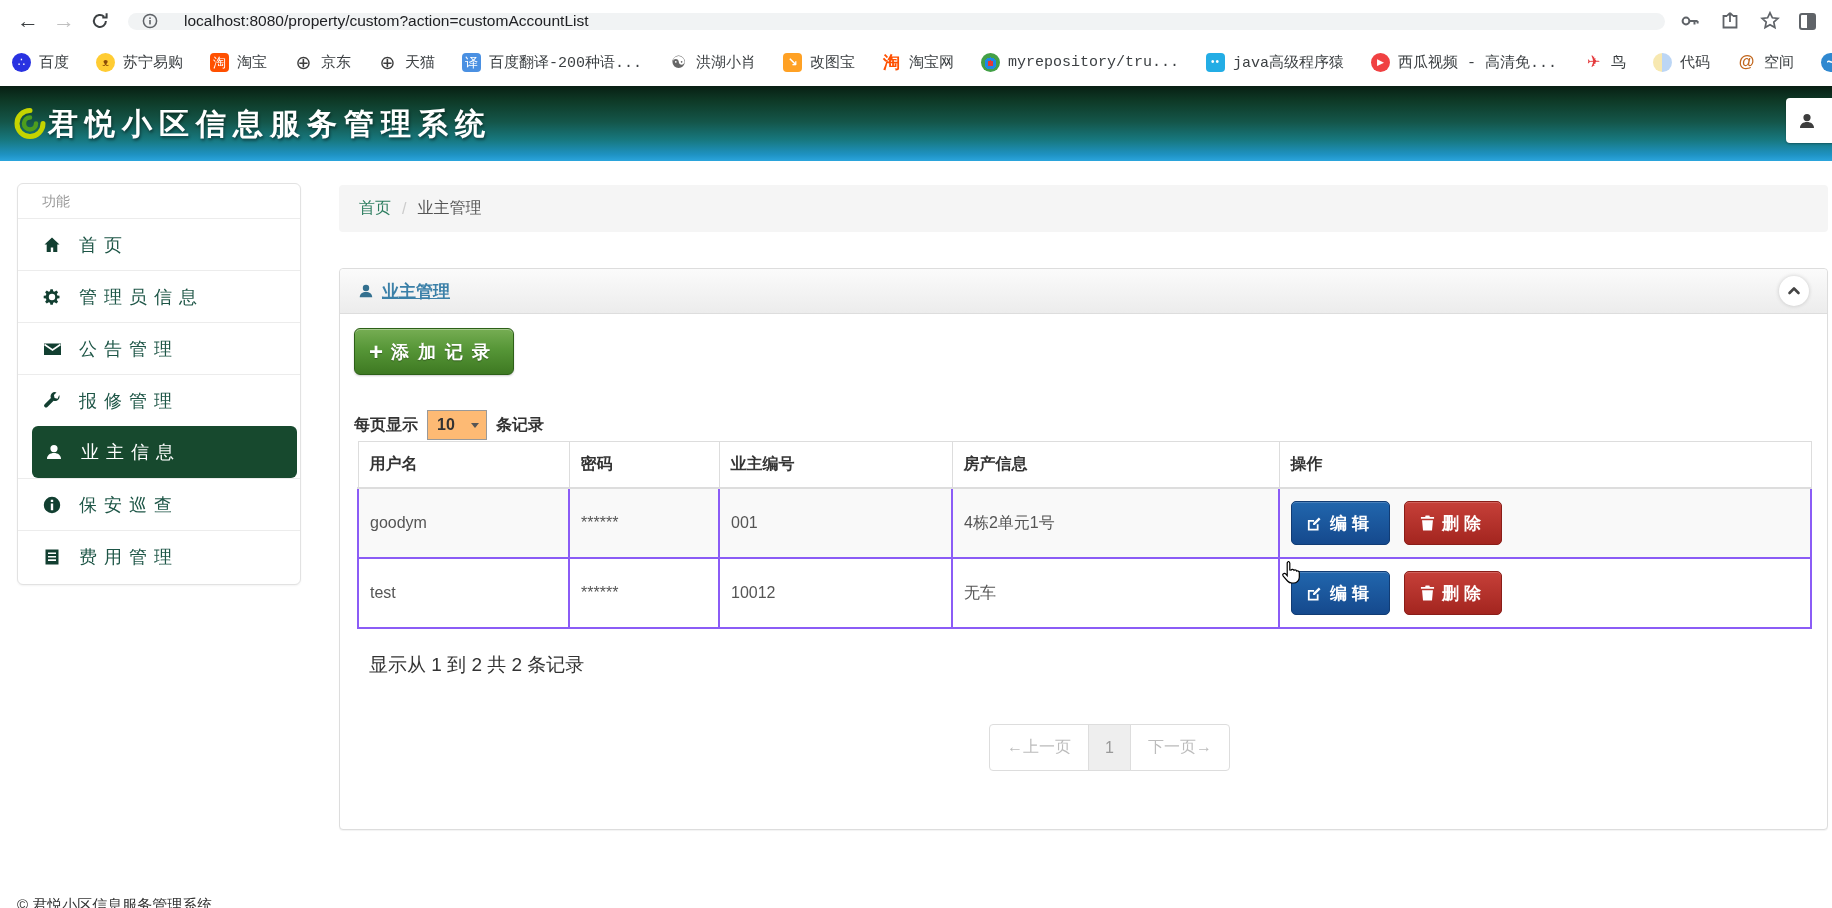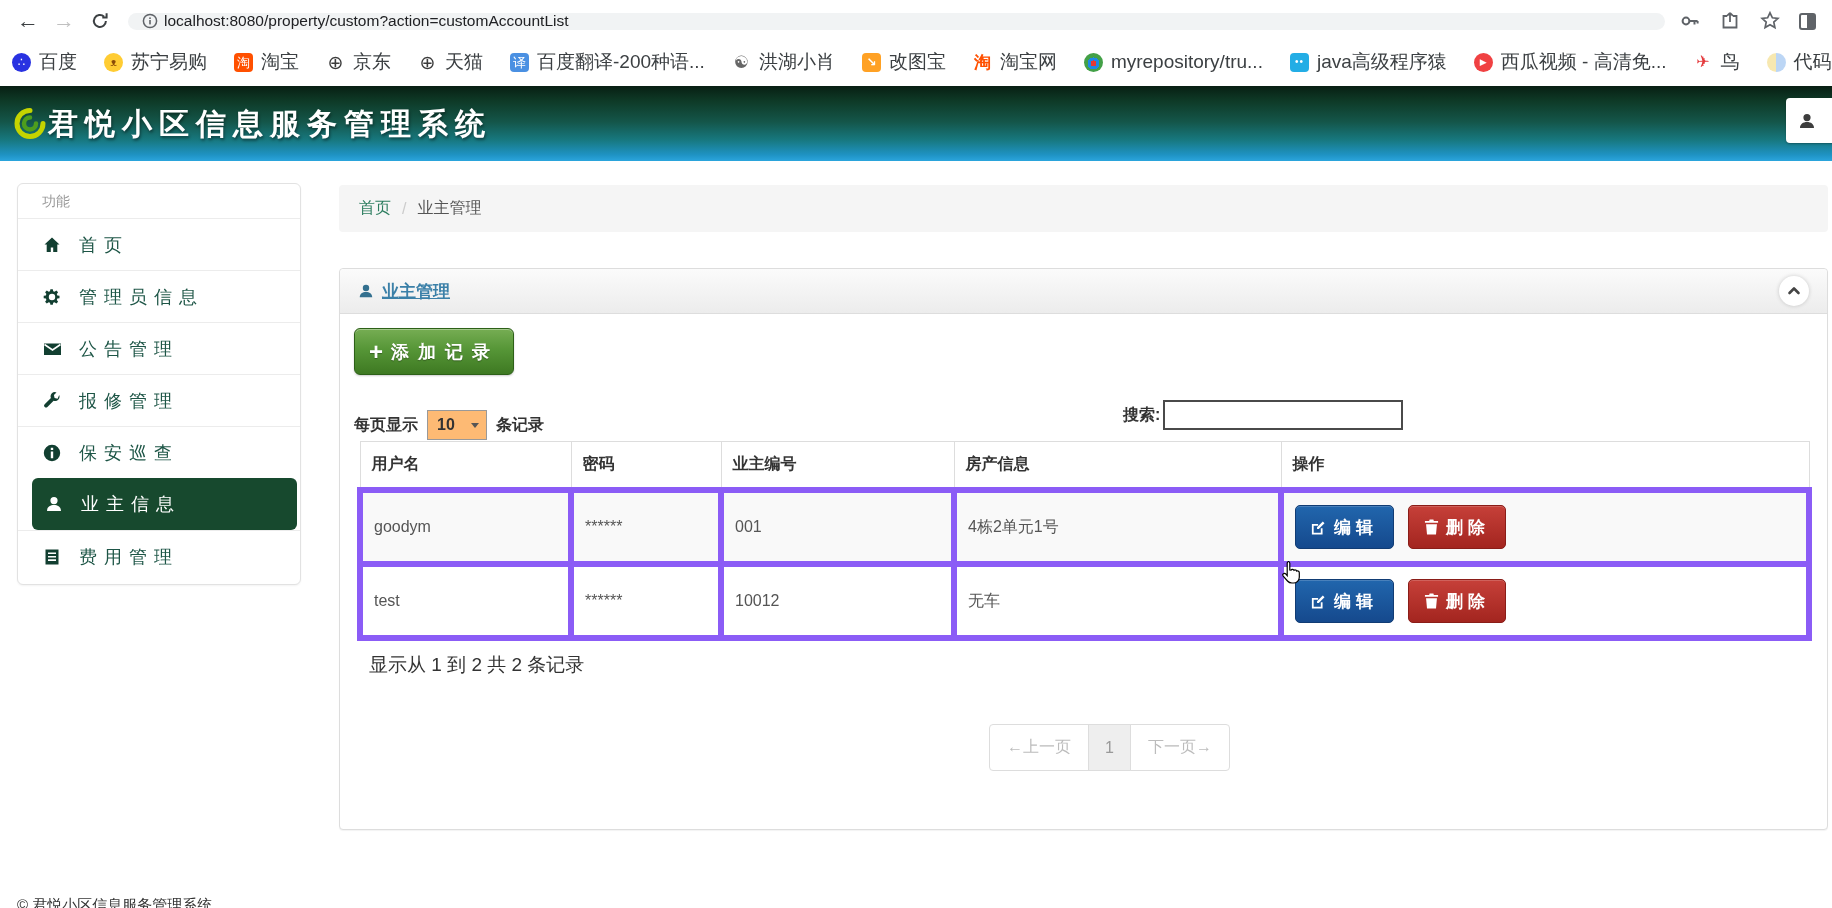--- a/index.html
+++ b/index.html
@@ -4,31 +4,31 @@
 <style>
   * { margin:0; padding:0; box-sizing:border-box; }
   html,body { background:#fff; }
   body { font-family:"Liberation Sans","DejaVu Sans",sans-serif; }
   #screen { position:relative; width:1832px; height:908px; overflow:hidden; background:#fff; }
 
   
   .toolbar { position:absolute; top:0; left:0; width:100%; height:42px; background:#fff; display:flex; align-items:center; padding:0 10px; }
   .nav-btn { width:36px; height:36px; display:flex; align-items:center; justify-content:center; font-size:22px; color:#3c4043; border-radius:50%; flex:0 0 auto; }
   .nav-btn.disabled { color:#c0c0c0; }
-  .urlbar { flex:1 1 auto; height:17px; background:#f1f3f4; border-radius:16px; margin:0 14px 0 10px; display:flex; align-items:center; padding:0 14px; gap:6px; }
+  .urlbar { flex:1 1 auto; height:17px; background:#f1f3f4; border-radius:16px; margin:0 14px 0 10px; display:flex; align-items:center; padding:0 14px; gap:26px; }
   .url-text { font-size:15.5px; color:#202124; white-space:nowrap; }
   .tool-icons { display:flex; align-items:center; gap:18px; padding-right:6px; }
   .tool-icons svg { display:block; }
   .sidepanel-ic { width:17px; height:17px; border:2px solid #5f6368; border-radius:3px; position:relative; }
   .sidepanel-ic::after { content:""; position:absolute; top:0; right:0; bottom:0; width:7px; background:#5f6368; }
 
   
   .bookmarks { position:absolute; top:42px; left:0; width:100%; height:40px; background:#fff; display:flex; align-items:center; padding:0 12px; gap:27px; }
   .bm { display:flex; align-items:center; gap:8px; white-space:nowrap; text-decoration:none; }
-  .bm-label { font-size:19px; color:#3c4043; }
+  .bm-label { font-size:15px; color:#3c4043;font-family:Liberation Mono, monospace; }
   .fav { width:19px; height:19px; display:flex; align-items:center; justify-content:center; font-size:12px; line-height:1; flex:0 0 auto; }
 
   
   .appheader { position:absolute; top:86px; left:0; width:100%; height:75px;
     background:linear-gradient(180deg,#081f13 0%,#0e3a27 20%,#14564a 48%,#17787f 72%,#1f93c4 92%,#2ba5dd 100%); }
   .brand { position:absolute; left:14px; top:50%; transform:translateY(-50%); display:flex; align-items:center; gap:2px; }
   .apptitle { color:#fff; font-size:30px; font-weight:bold; letter-spacing:7px; font-family:"DejaVu Serif","Liberation Serif",serif; text-shadow:1px 2px 3px rgba(0,0,0,.45); }
   .userbox { position:absolute; right:-10px; top:12px; width:56px; height:45px; background:#fff; border-radius:4px; display:flex; align-items:center; padding-left:12px; gap:6px; box-shadow:0 1px 2px rgba(0,0,0,.3); color:#3d3d3d; font-size:14px; }
 
   
@@ -59,21 +59,21 @@
 
   .pagesize { position:absolute; left:14px; top:141px; display:flex; align-items:center; gap:9px; font-size:16px; font-weight:bold; color:#333; }
   .select { width:60px; height:30px; border:1px solid #999; background:#fdba74; display:flex; align-items:center; justify-content:space-between; padding:0 7px 0 9px; cursor:pointer; }
   .select .caret { width:0; height:0; border-left:4px solid transparent; border-right:4px solid transparent; border-top:5px solid #555; }
 
   .search { position:absolute; left:783px; top:131px; display:flex; align-items:center; gap:3px; font-size:16px; font-weight:bold; color:#333; }
   .search input { width:240px; height:30px; border:2px solid #4a4a4a; font-size:16px; padding:0 8px; outline:none; }
 
   table.grid { position:absolute; left:17px; top:172px; width:1455px; border-collapse:collapse; table-layout:fixed; }
   .grid th { border:1px solid #ddd; border-bottom:2px solid #ddd; text-align:left; padding:12px 11px; font-size:16px; color:#333; height:45px; }
-  .grid td { border:6px solid #8b5cf6; padding:12px 11px; font-size:16px; color:#555; height:67px; vertical-align:middle; }
+  .grid td { border:2px solid #8b5cf6; padding:12px 11px; font-size:16px; color:#555; height:67px; vertical-align:middle; }
   .grid tr.odd td { background:#f9f9f9; }
   .cell-actions { display:flex; gap:14px; align-items:center; }
   .btn-edit, .btn-del { display:inline-flex; align-items:center; gap:7px; height:44px; padding:0 15px; border-radius:5px; color:#fff; font-size:17px; font-weight:bold; letter-spacing:5px; cursor:pointer; box-shadow:inset 0 1px 0 rgba(255,255,255,.18); }
   .btn-edit { background:linear-gradient(#2166ad,#15498d); border:1px solid #113c74; }
   .btn-del  { background:linear-gradient(#c64039,#a3251f); border:1px solid #8a1d18; }
   .btn-edit svg, .btn-del svg { flex:0 0 auto; }
 
   .summary { position:absolute; left:29px; top:383px; font-size:19px; color:#333; }
 
   .pager { position:absolute; left:649px; top:455px; display:flex; }
@@ -234,35 +234,35 @@
       <span>公告管理</span>
       </a>
     <a class="side-item">
       <span class="sicon">
           <svg width="18" height="18" viewBox="0 0 18 18" fill="currentColor">
             <path d="M16.2 3.1a4.3 4.3 0 0 1-5.6 5.6l-6.2 6.2a1.9 1.9 0 0 1-2.7-2.7L7.9 6a4.3 4.3 0 0 1 5.6-5.6L10.9 3l.7 3 3 .7z"></path>
           </svg>
         </span>
       <span>报修管理</span>
       </a>
+    <a class="side-item active">
+      <span class="sicon">
+          <svg width="18" height="18" viewBox="0 0 18 18" fill="currentColor">
+            <path d="M9 2a3.6 3.6 0 1 1 0 7.2A3.6 3.6 0 0 1 9 2zm-7 14c0-3.9 3.1-6 7-6s7 2.1 7 6z"></path>
+          </svg>
+        </span>
+      <span>业主信息</span>
+      </a>
     <a class="side-item">
       <span class="sicon">
           <svg width="18" height="18" viewBox="0 0 18 18" fill="currentColor">
             <path fill-rule="evenodd" d="M9 .8a8.2 8.2 0 1 0 0 16.4A8.2 8.2 0 0 0 9 .8zm1.2 13.4H7.8V7.6h2.4zm0-8.2H7.8V3.8h2.4z"></path>
           </svg>
         </span>
       <span>保安巡查</span>
-      </a>
-    <a class="side-item active">
-      <span class="sicon">
-          <svg width="18" height="18" viewBox="0 0 18 18" fill="currentColor">
-            <path d="M9 2a3.6 3.6 0 1 1 0 7.2A3.6 3.6 0 0 1 9 2zm-7 14c0-3.9 3.1-6 7-6s7 2.1 7 6z"></path>
-          </svg>
-        </span>
-      <span>业主信息</span>
       </a>
     <a class="side-item">
       <span class="sicon">
           <svg width="18" height="18" viewBox="0 0 18 18" fill="currentColor">
             <path fill-rule="evenodd" d="M2.5 1.5h13v15h-13zm2.5 3h8v1.6H5zm0 3.4h8v1.6H5zm0 3.4h8v1.6H5z"></path>
           </svg>
         </span>
       <span>费用管理</span>
       </a>
   </div>
@@ -295,24 +295,20 @@
 
     <div class="pagesize">
       <span>每页显示</span>
       <span class="select">
         <span>10</span>
         <span class="caret"></span>
       </span>
       <span>条记录</span>
     </div>
 
-    <div class="search">
-      <span>搜索:</span>
-      <input type="text" value="" style="">
-    </div>
 
     <table class="grid">
       <colgroup>
           <col style="width:211px">
           <col style="width:150px">
           <col style="width:233px">
           <col style="width:327px">
           <col>
         </colgroup>
       <thead>

